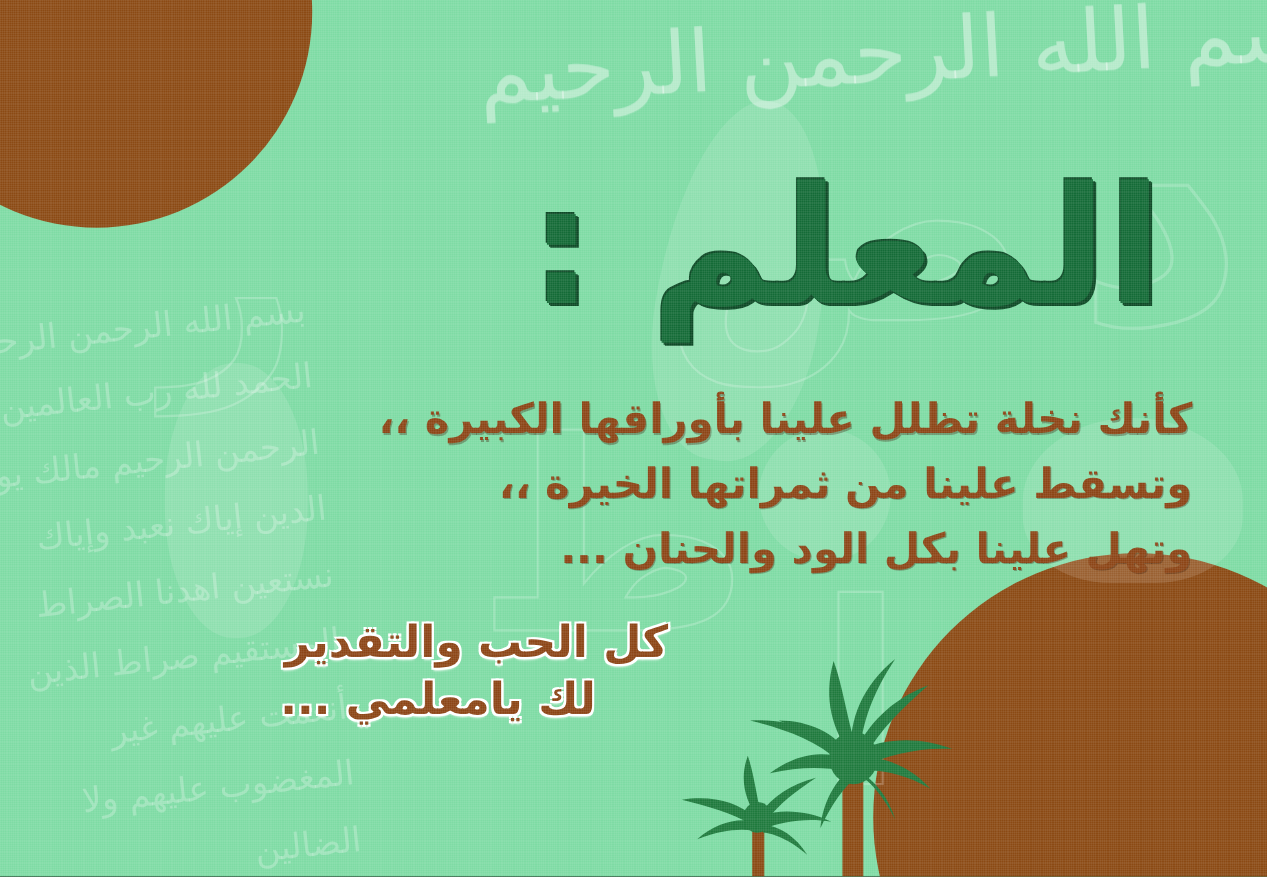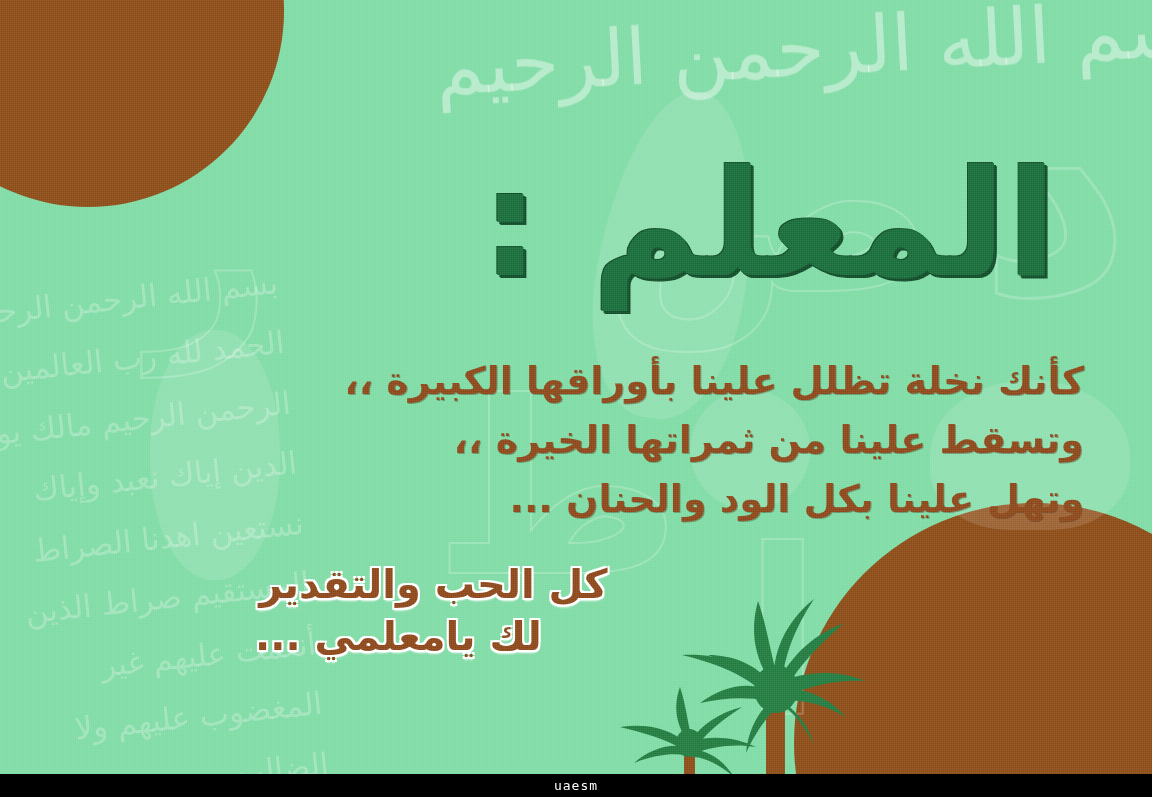--- a/index.html
+++ b/index.html
@@ -258,17 +258,14 @@
     <span class="poem-line indent3">وتهل علينا بكل الود والحنان ...</span>
   </div>
 
   <div id="salutation">
     <span class="salute-line">كل الحب والتقدير</span>
     <span class="salute-line second">لك يامعلمي ...</span>
   </div>
 
   <div id="texture"></div>
 
-  <div id="bottombar">
-    <div id="site-watermark">uaesm</div>
-  </div>
 
 </div>
 
 </body></html>

